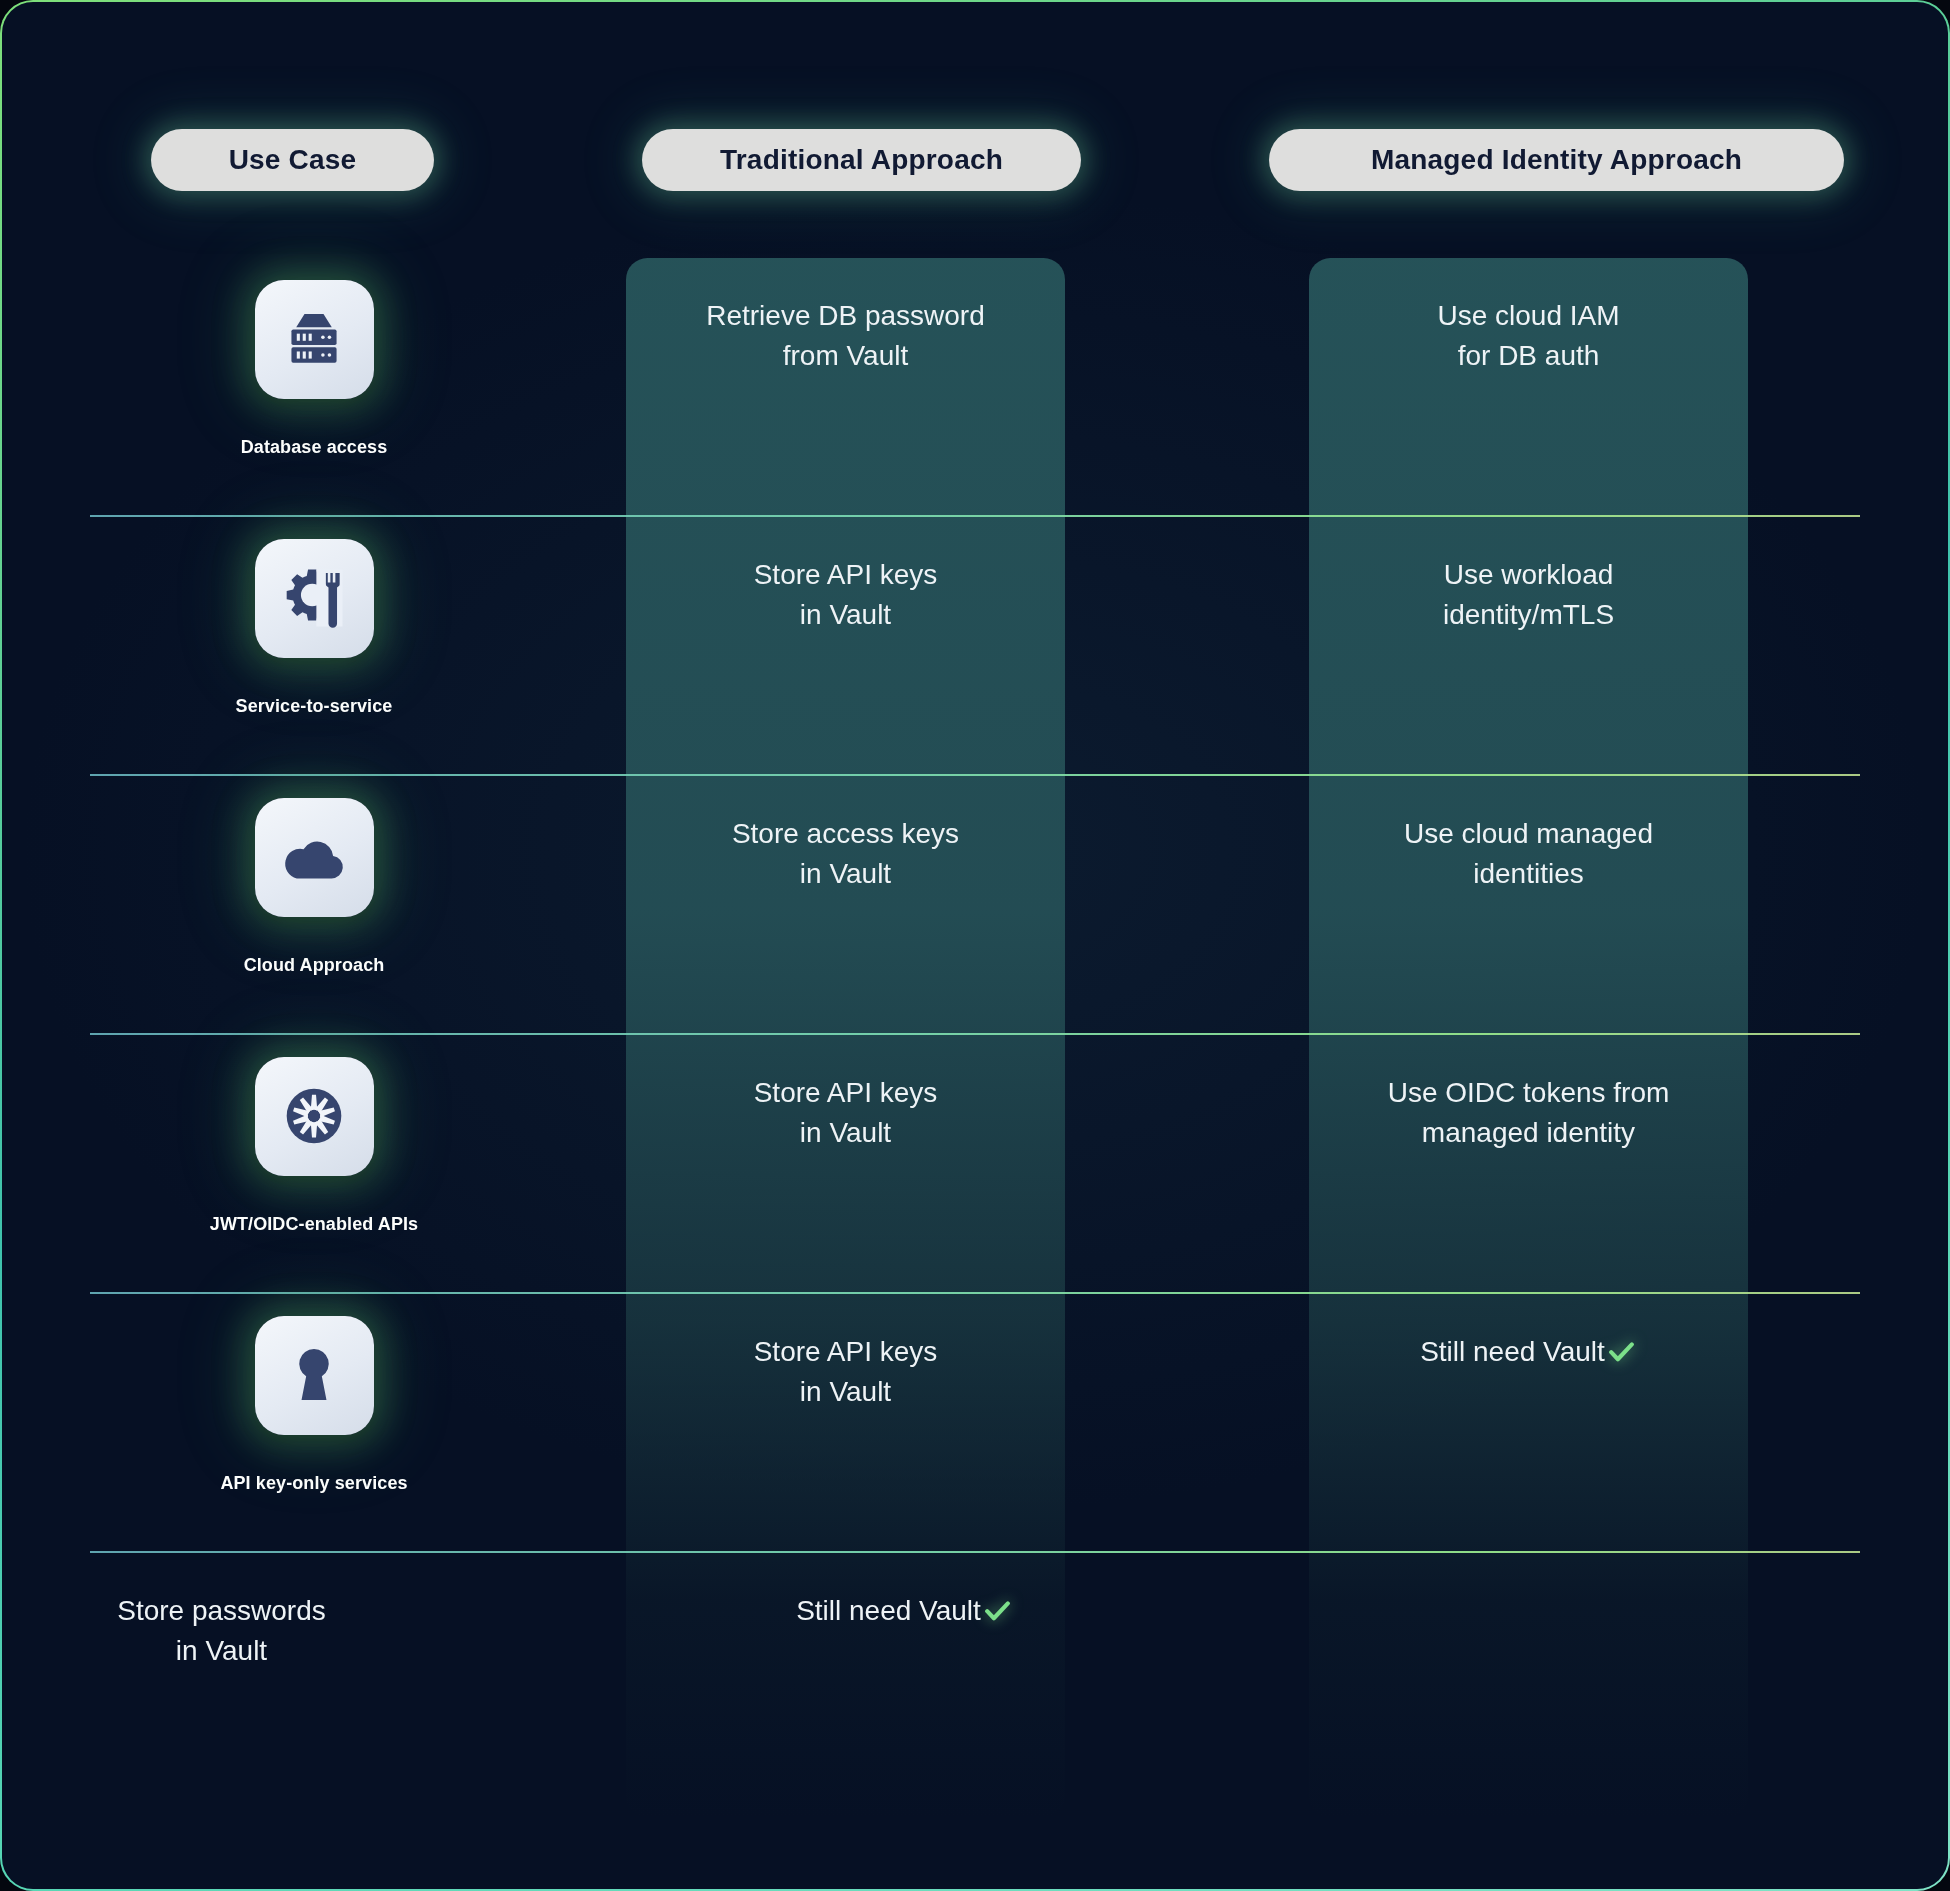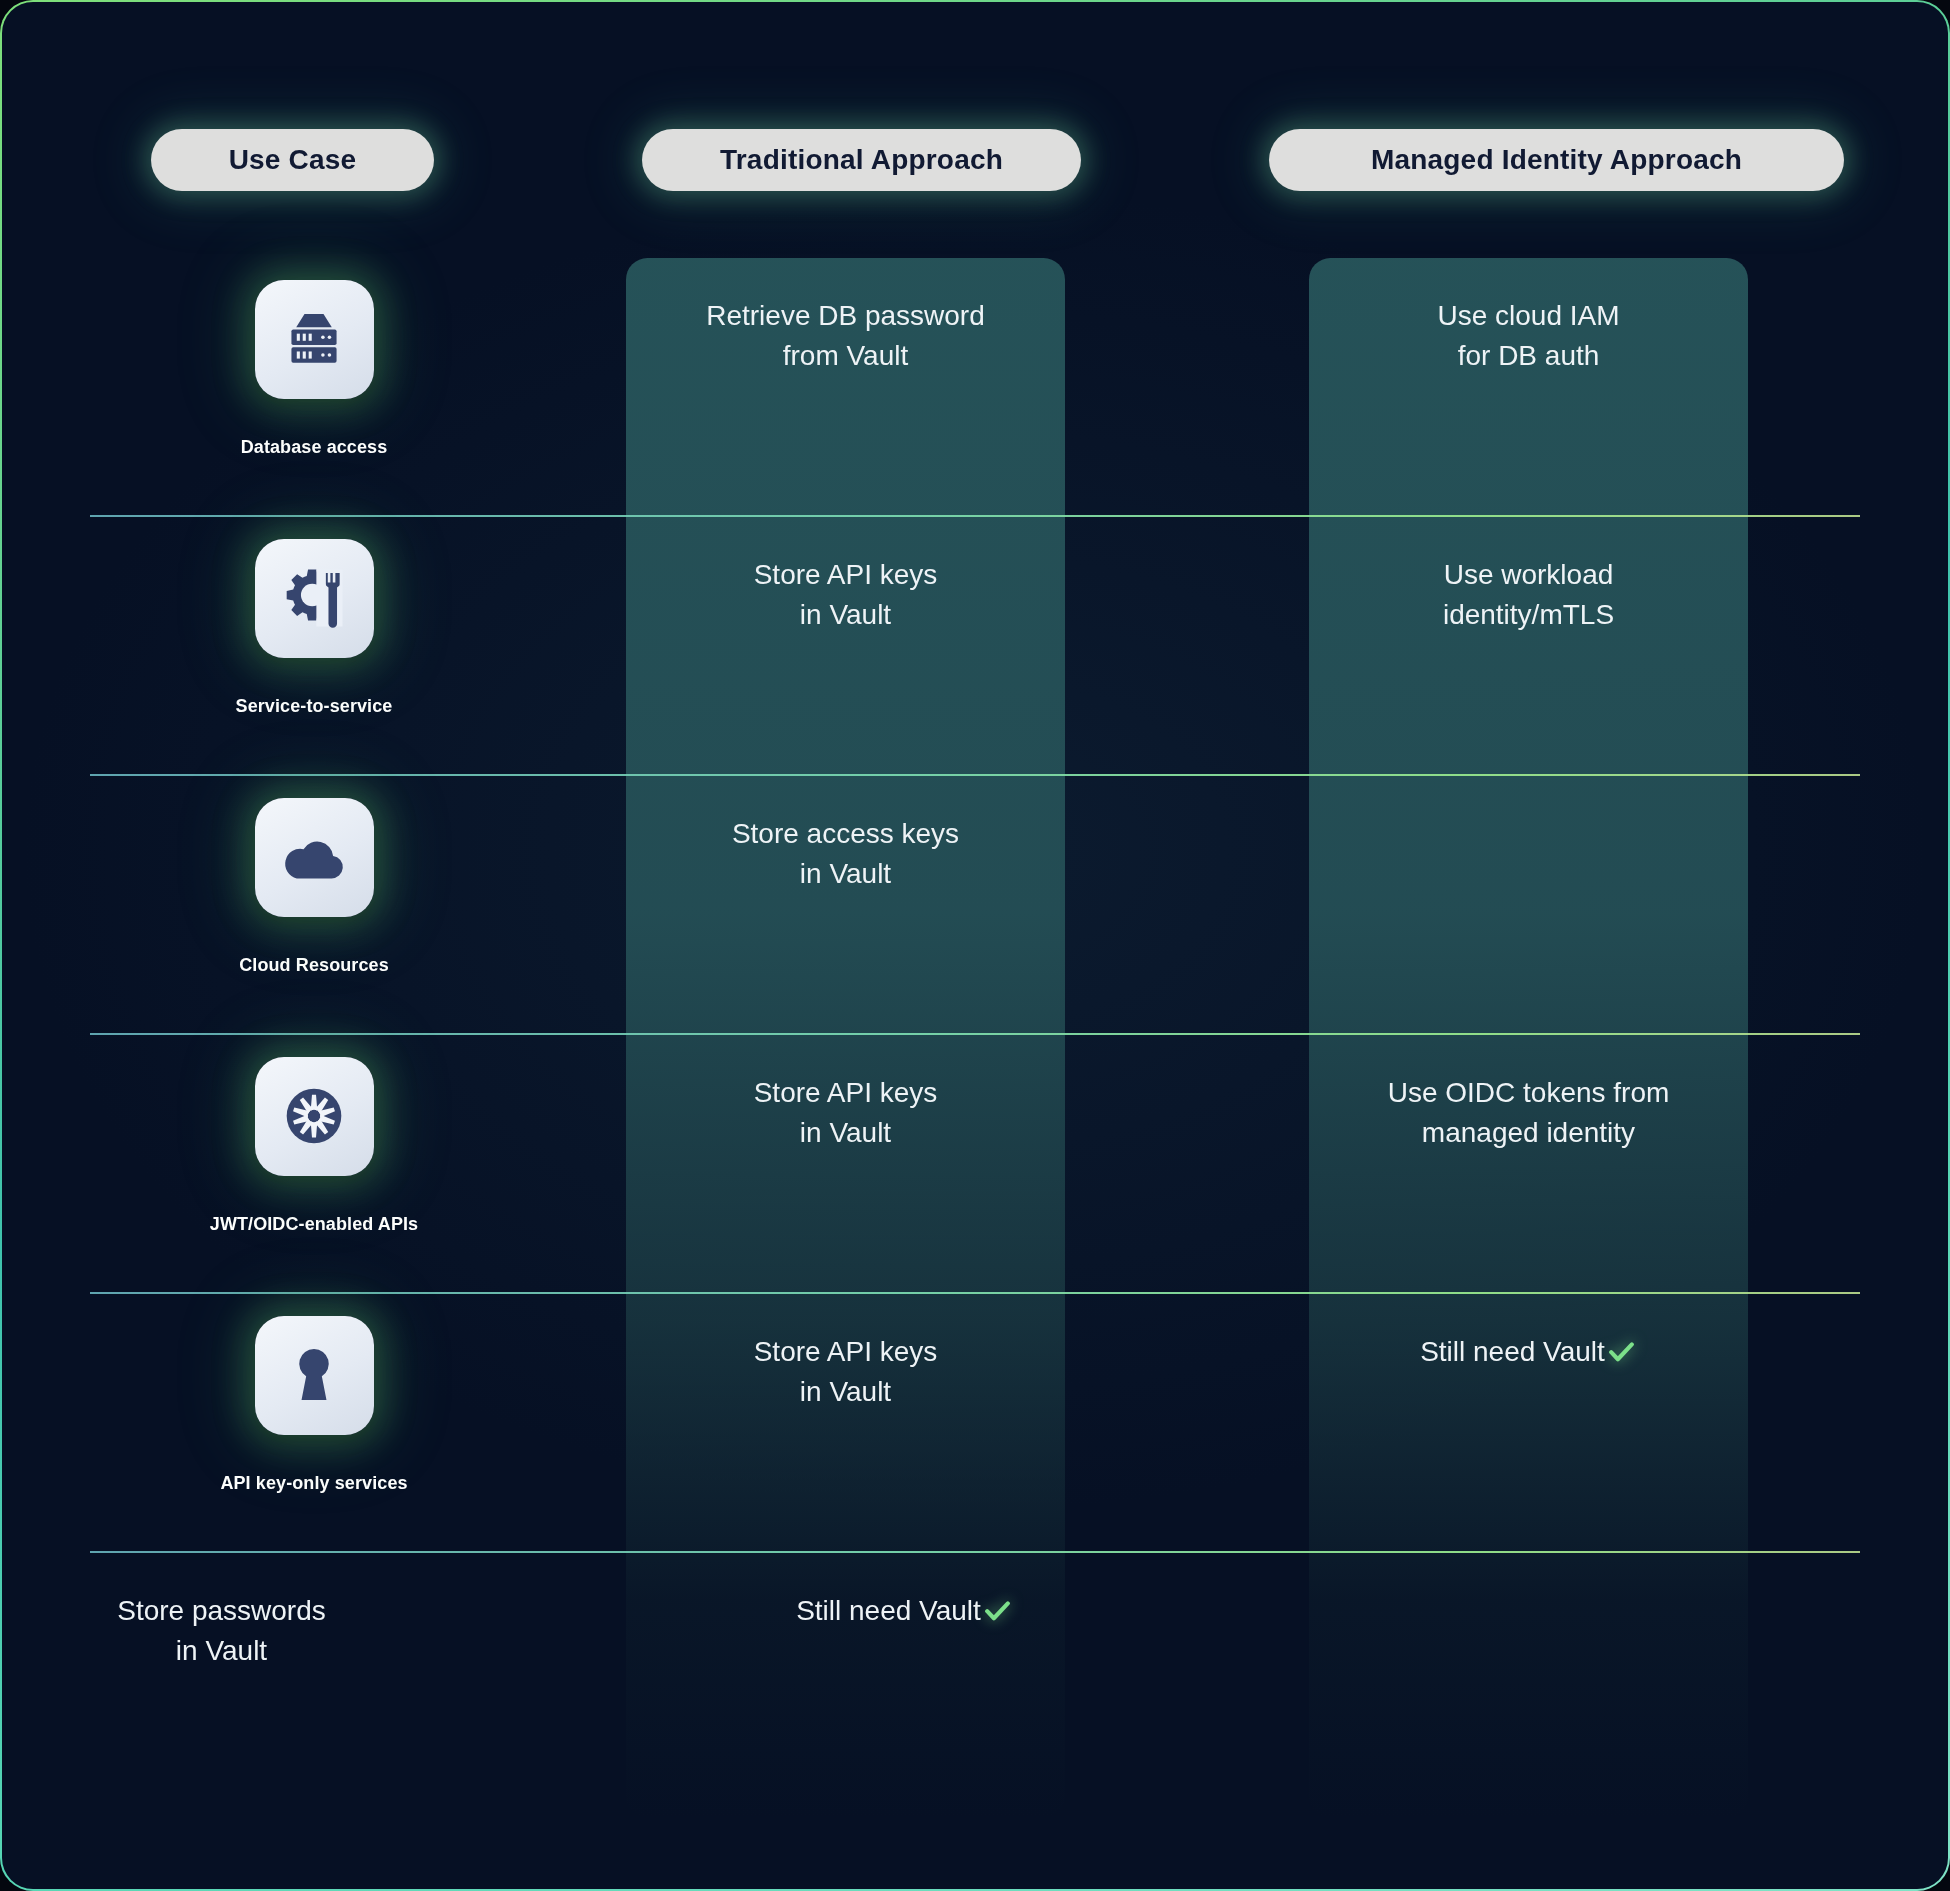--- a/index.html
+++ b/index.html
@@ -255,26 +255,29 @@
         </div>
         <div class="divider"></div>
       </div>
       <div class="row">
         <div class="cell-use">
           <div class="icon-tile">
     <svg viewBox="0 0 64 64" xmlns="http://www.w3.org/2000/svg">
       <path fill="#36456e" d="M17.5 50 h29 a9.5 9.5 0 0 0 1.6-18.9 A13.5 13.5 0 0 0 23.2 25.4 A10.8 10.8 0 0 0 17.5 50 Z"></path>
     </svg>
           </div>
-          <div class="use-label">Cloud Resources</div>
+          <div class="use-label">Cloud Approach</div>
         </div>
         <div class="cell-app mid">
           <div class="cell-text">Store access keys<br>in Vault</div>
         </div>
         <div class="cell-gap"></div>
+        <div class="cell-app right">
+          <div class="cell-text">Use cloud managed<br>identities</div>
+        </div>
         <div class="divider"></div>
       </div>
       <div class="row">
         <div class="cell-use">
           <div class="icon-tile">
     <svg viewBox="0 0 64 64" xmlns="http://www.w3.org/2000/svg">
       <circle cx="32" cy="32" r="23" fill="#36456e"></circle>
       <g fill="#f2f5fa">
         <g id="pet">
                   <path d="M30.3 14 h3.4 l1.1 13.6 a5 5 0 0 0-5.6 0 Z"></path>

